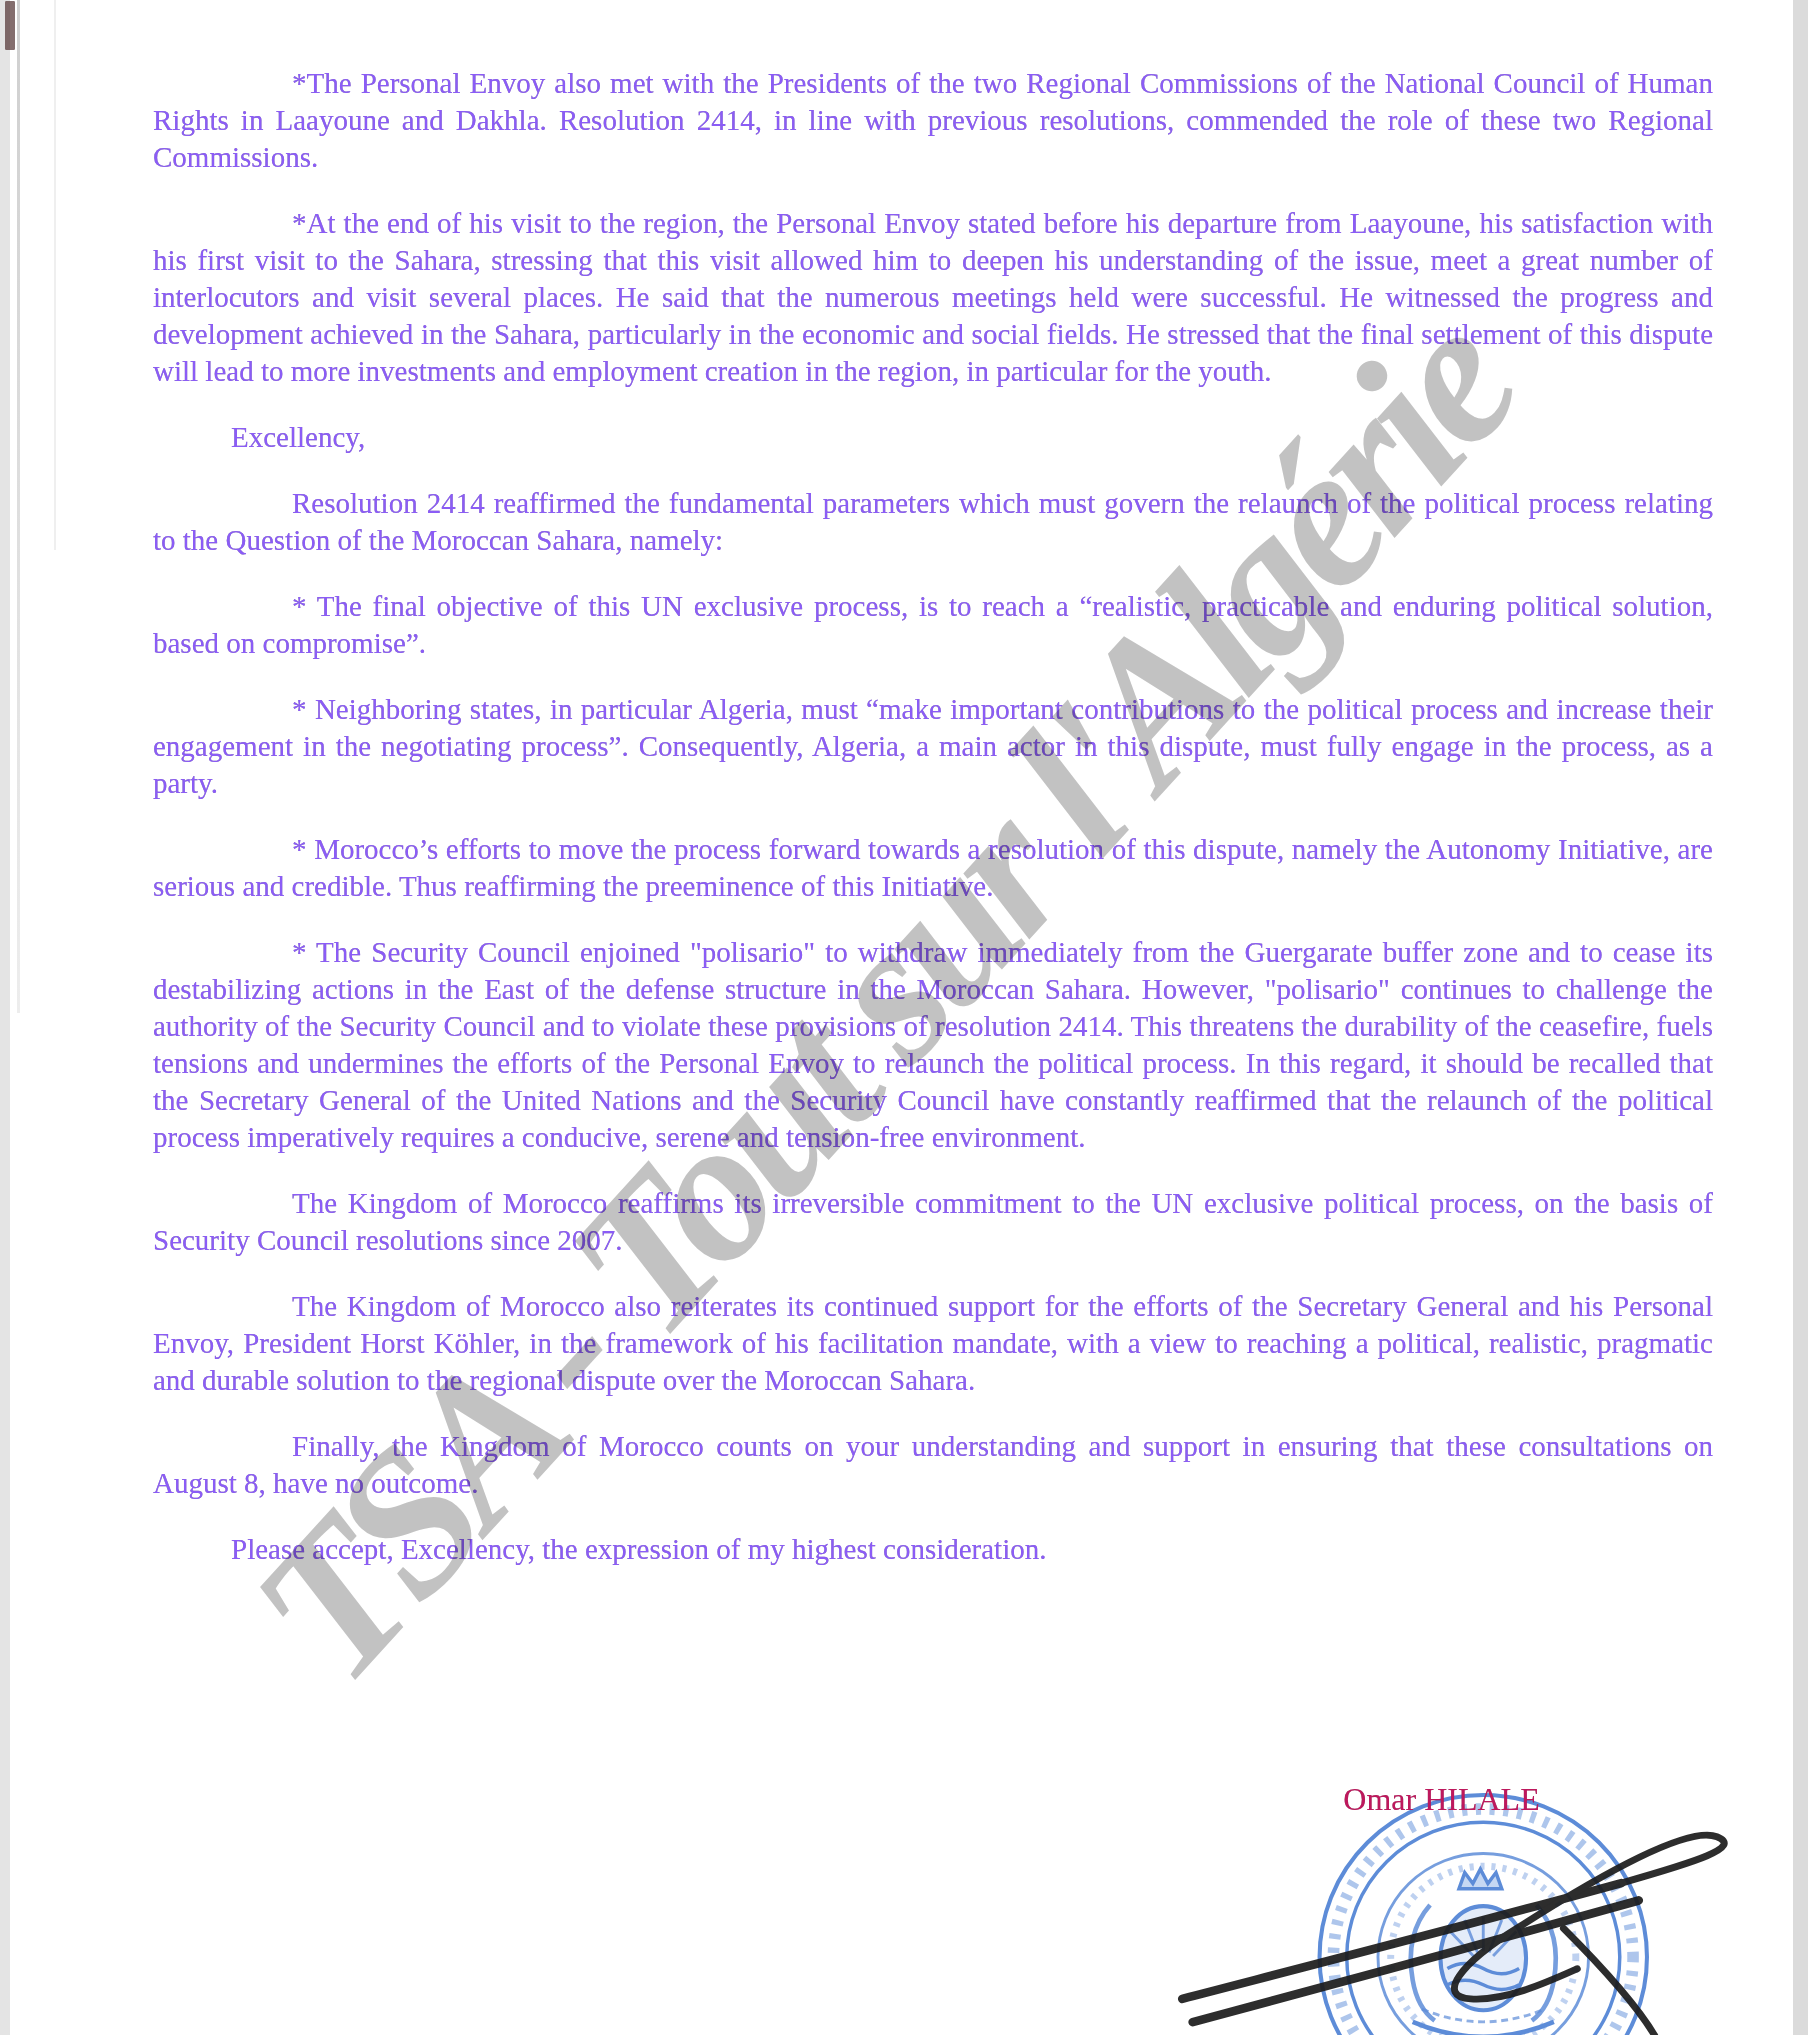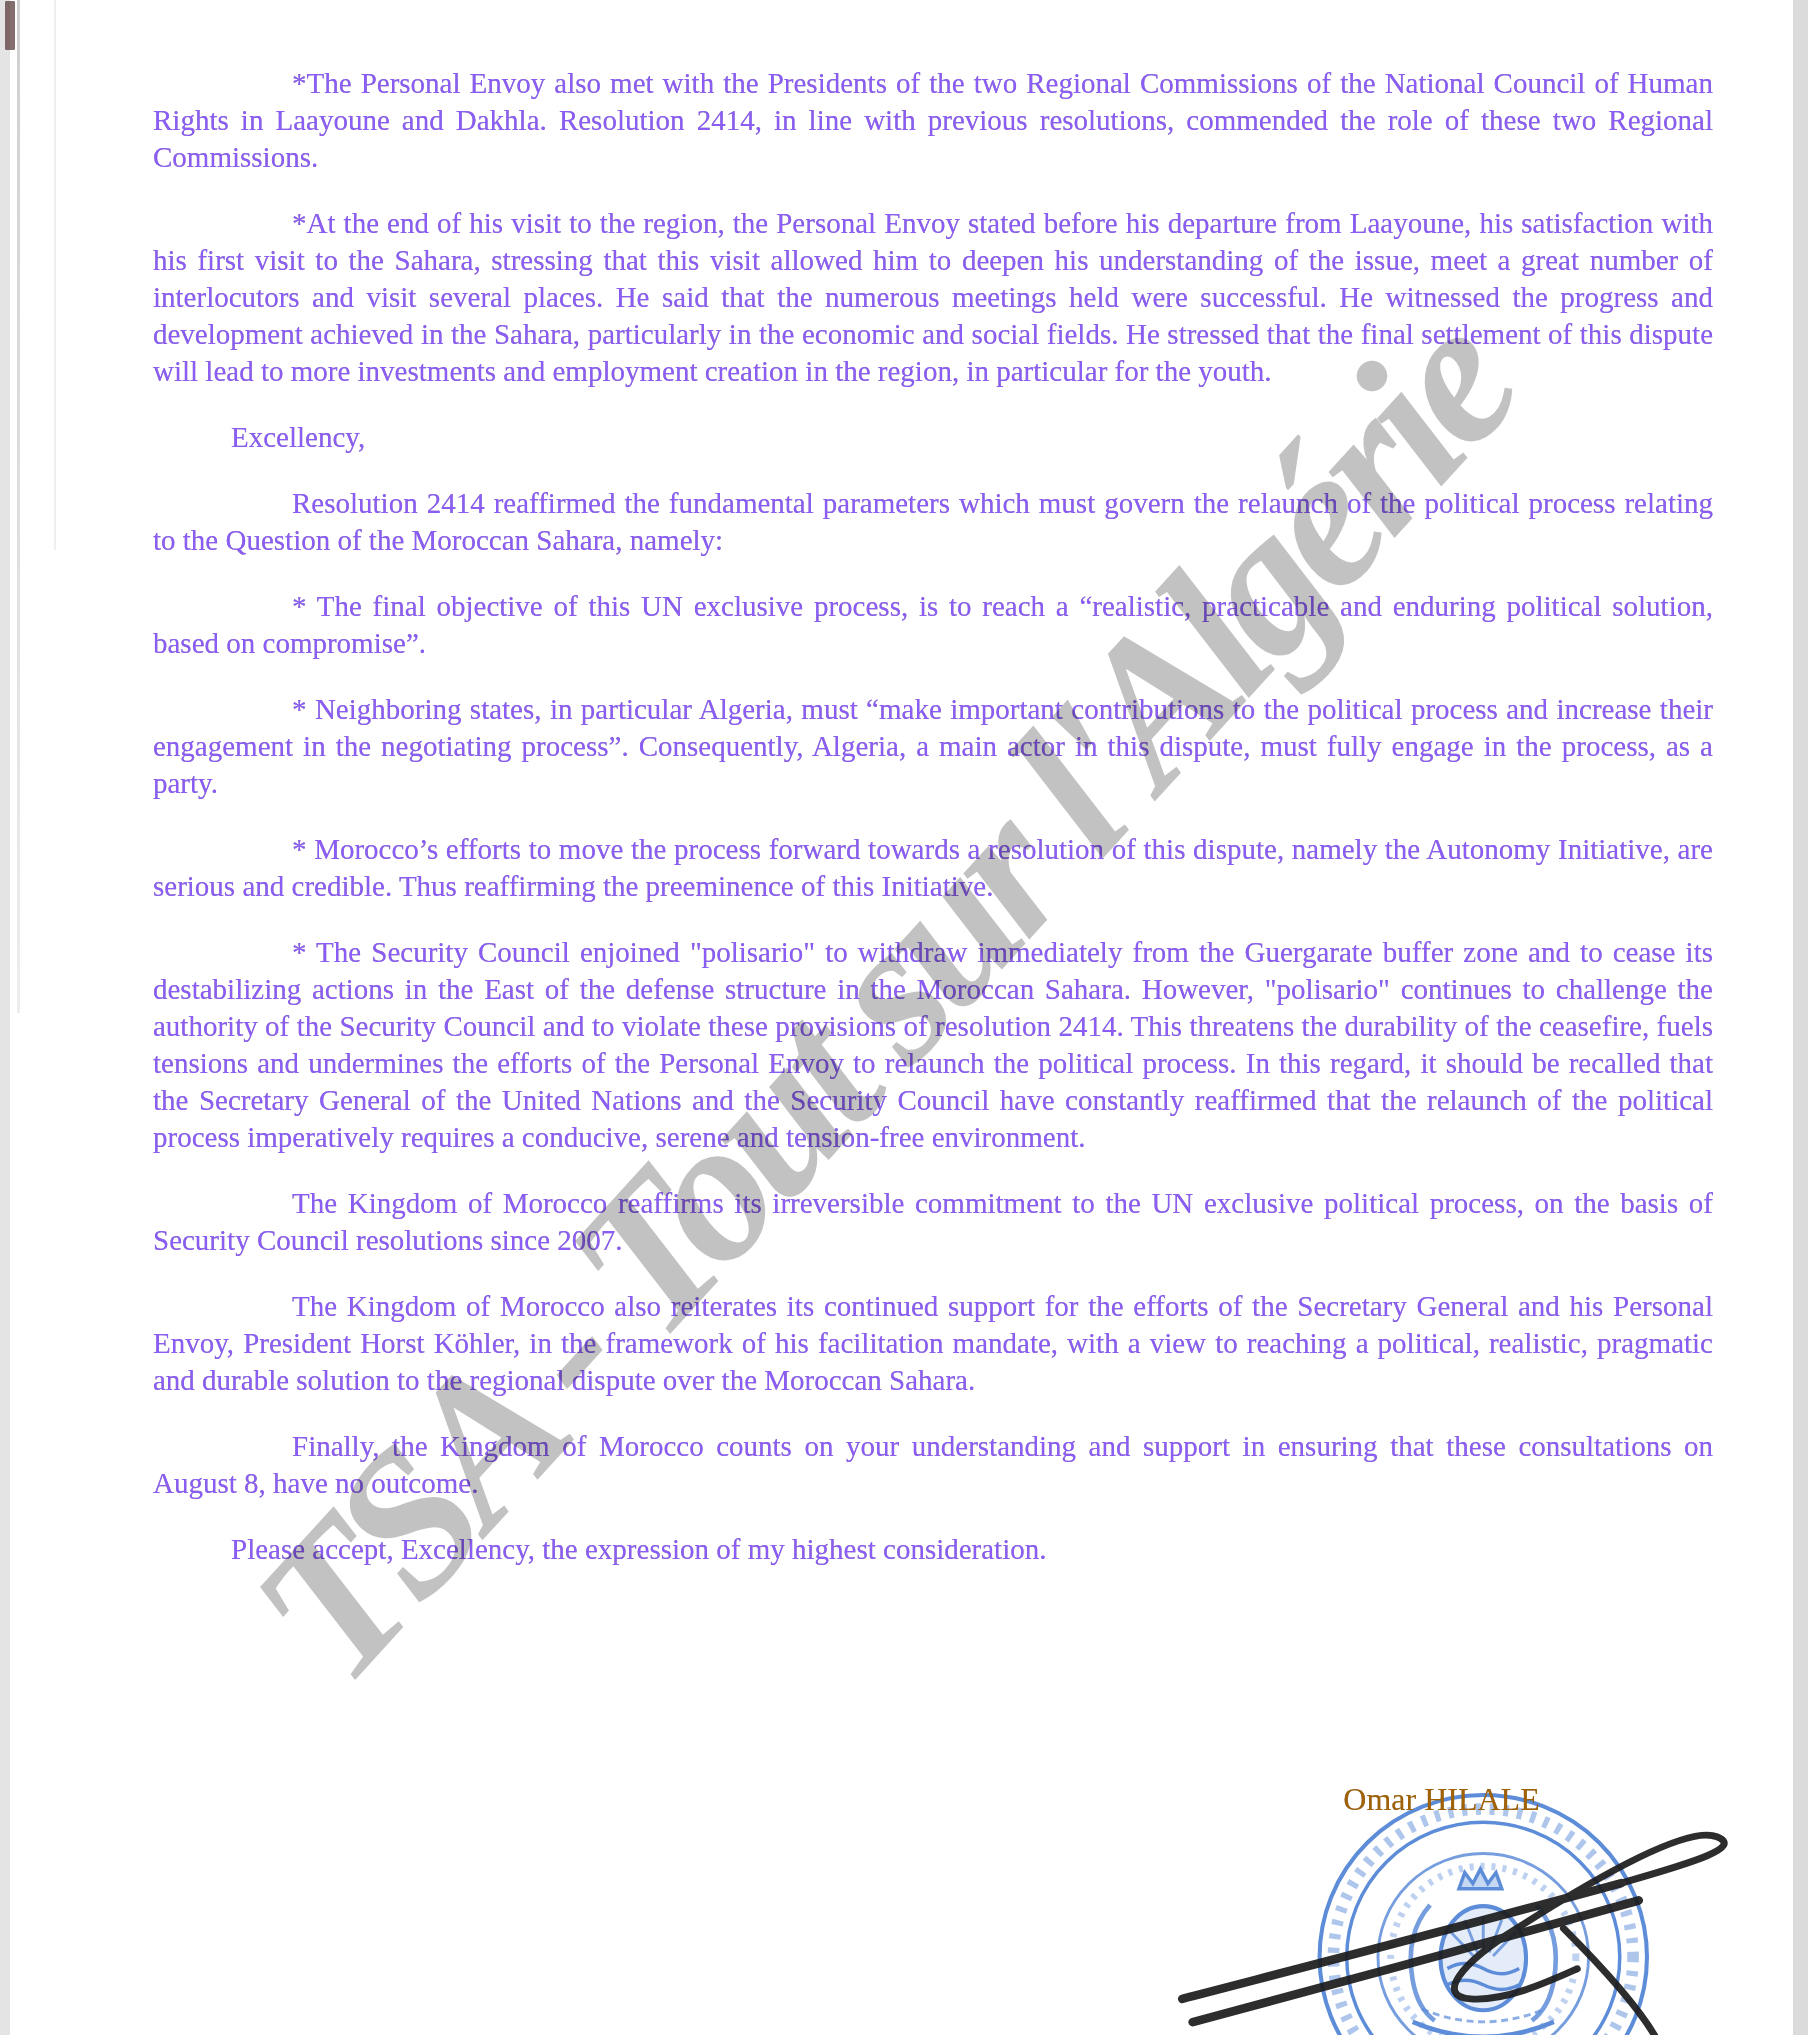--- a/index.html
+++ b/index.html
@@ -34,21 +34,21 @@
     font-family:"Liberation Serif","DejaVu Serif",serif;
     font-style:italic;font-weight:bold;
     font-size:203px;letter-spacing:-10.4px;white-space:nowrap;
     color:#9d9d9d;opacity:.62;mix-blend-mode:multiply;
     pointer-events:none;
   }
 
   
   .sig-block{
     position:absolute;left:1152px;top:1778px;width:579px;
-    text-align:center;color:#a16207;
+    text-align:center;color:#be185d;
     font-size:32px;line-height:42px;
     text-shadow:0 0 0.6px rgba(40,40,40,.4);
   }
   .stamp-svg{position:absolute;left:1297px;top:1789px;}
   .sign-svg{position:absolute;left:1129px;top:1795px;}
 </style>
 </head>
 <body>
 
 <div class="edge-left"></div>

